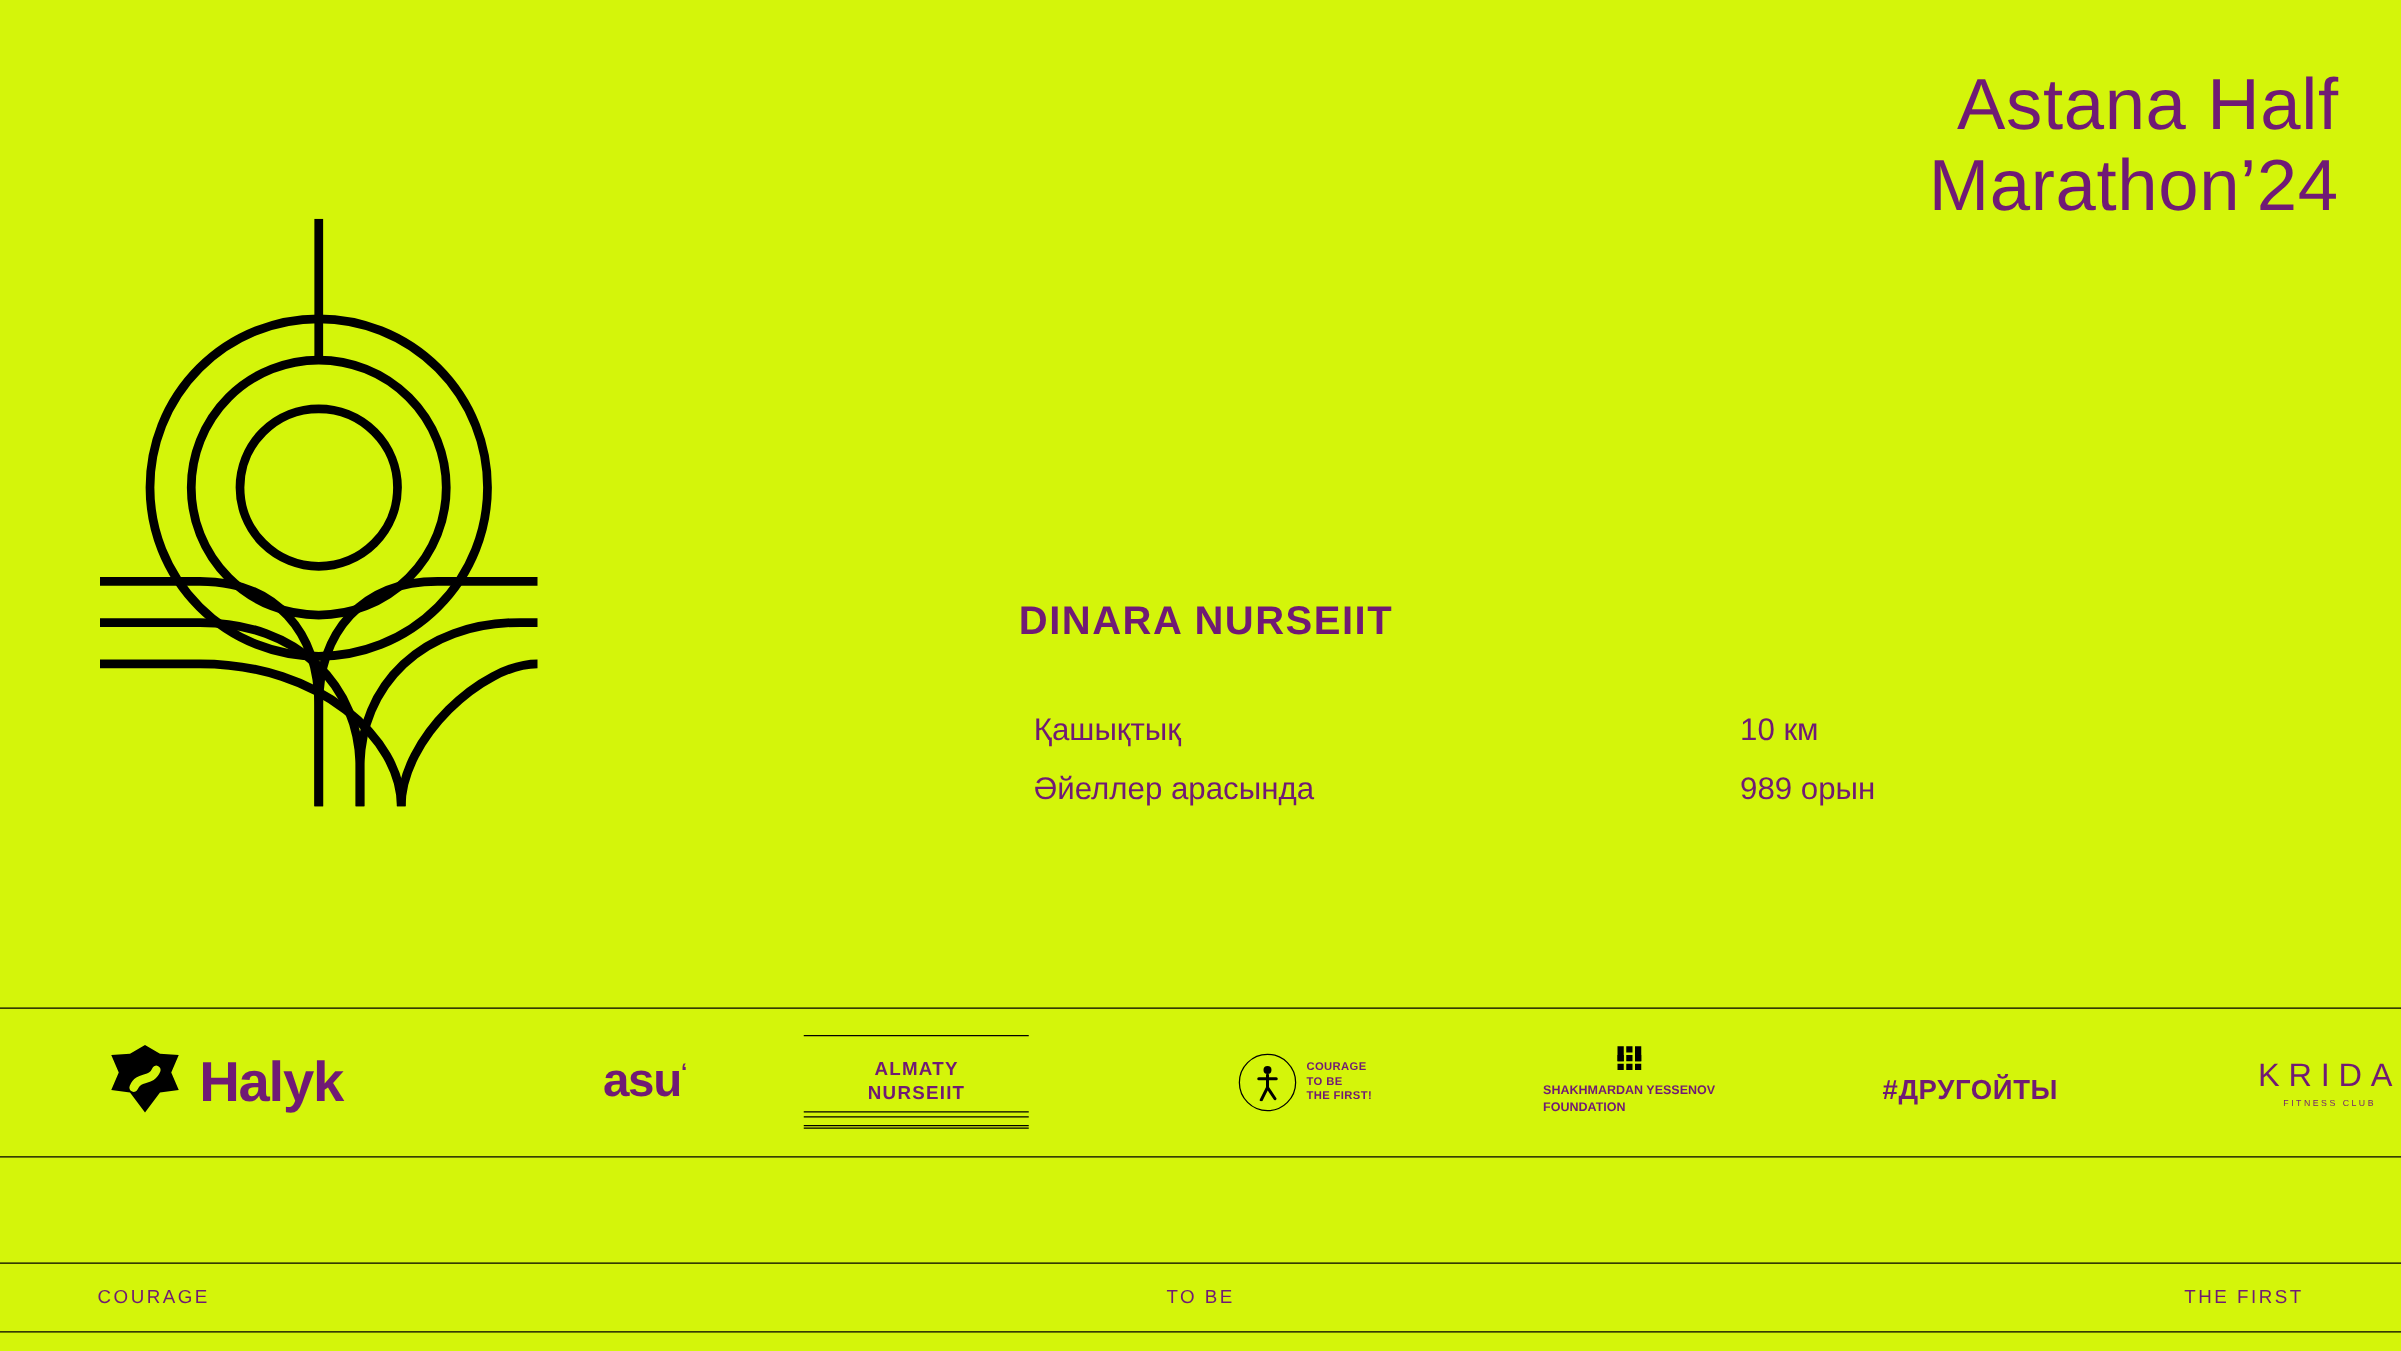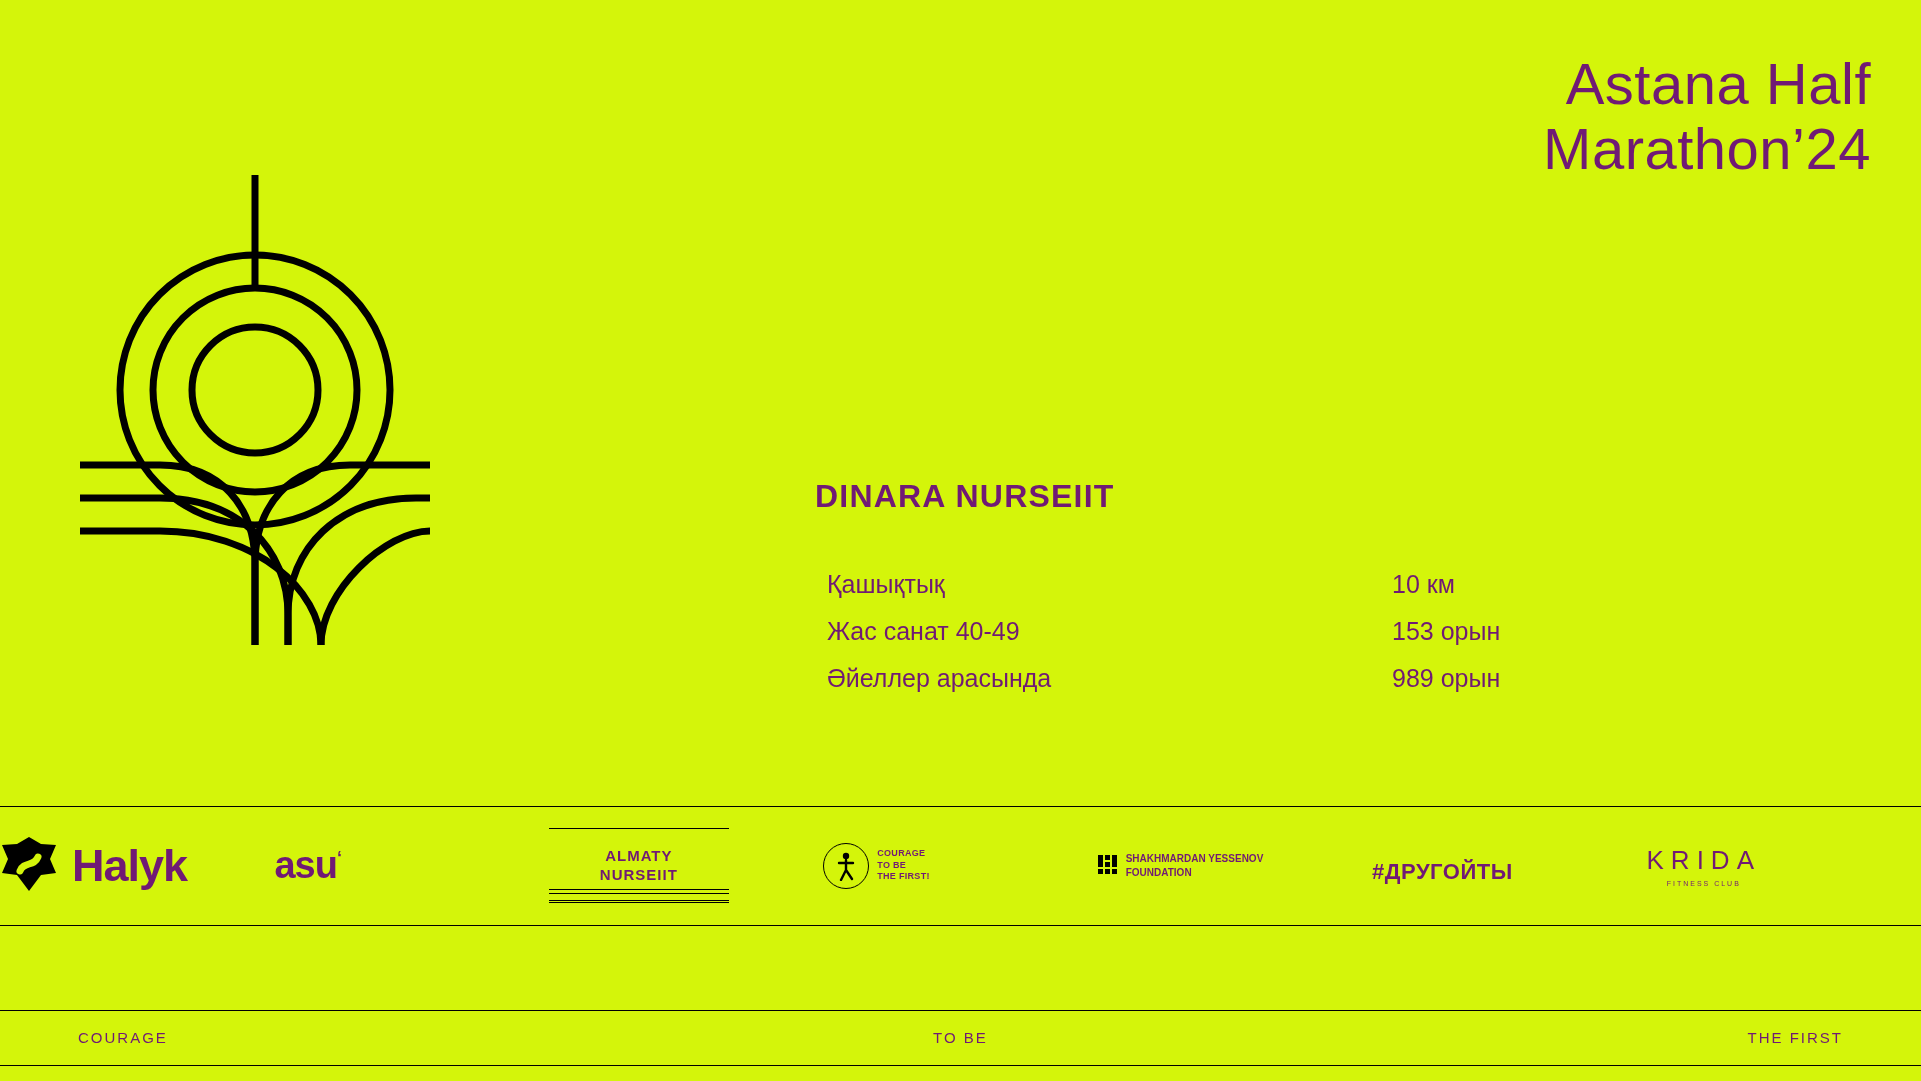--- a/index.html
+++ b/index.html
@@ -97,21 +97,21 @@
     top: 806px;
     width: 100%;
     height: 119px;
     display: flex;
     align-items: center;
   }
   .sponsor {
     flex: 1;
     display: flex;
     align-items: center;
-    justify-content: flex-start;
+    justify-content: flex-end;
     height: 100%;
   }
 
   
   .halyk { display: flex; align-items: center; gap: 14px; }
   .halyk-word { font-size: 45px; font-weight: 700; letter-spacing: -1px; }
 
   
   .asu-word { font-size: 38px; font-weight: 700; letter-spacing: -1px; }
   .asu-word sup { font-size: 18px; vertical-align: super; }
@@ -143,21 +143,21 @@
     position: relative;
     display: flex; align-items: center; justify-content: center;
     font-size: 20px;
   }
   .cfund-text {
     font-size: 9px; font-weight: 700; line-height: 1.3; letter-spacing: 0.3px;
     white-space: pre-line;
   }
 
   
-  .yess { display: flex; align-items: center; gap: 9px; }
+  .yess { display: flex; align-items: center; gap: 9px; flex-direction: column; }
   .yess-mark {
     display: grid;
     grid-template-columns: repeat(3, 5px);
     grid-auto-rows: 5px;
     gap: 2px;
     transform: translateY(-1px);
   }
   .yess-mark i { background: #000; display: block; }
   .yess-mark i.tall { height: 12px; }
   .yess-text { font-size: 10px; font-weight: 700; line-height: 1.35; white-space: pre-line; }
@@ -213,24 +213,20 @@
 Marathon’24</div>
 
   <div class="participant-name">DINARA NURSEIIT</div>
 
   <div class="results">
     <div class="result-row">
       <span class="label">Қашықтық</span>
       <span class="value">10 км</span>
     </div>
     <div class="result-row">
-      <span class="label">Жас санат 40-49</span>
-      <span class="value">153 орын</span>
-    </div>
-    <div class="result-row">
       <span class="label">Әйеллер арасында</span>
       <span class="value">989 орын</span>
     </div>
   </div>
 
   <div class="divider d1"></div>
   <div class="divider d2"></div>
   <div class="divider d3"></div>
   <div class="divider d4"></div>
 

